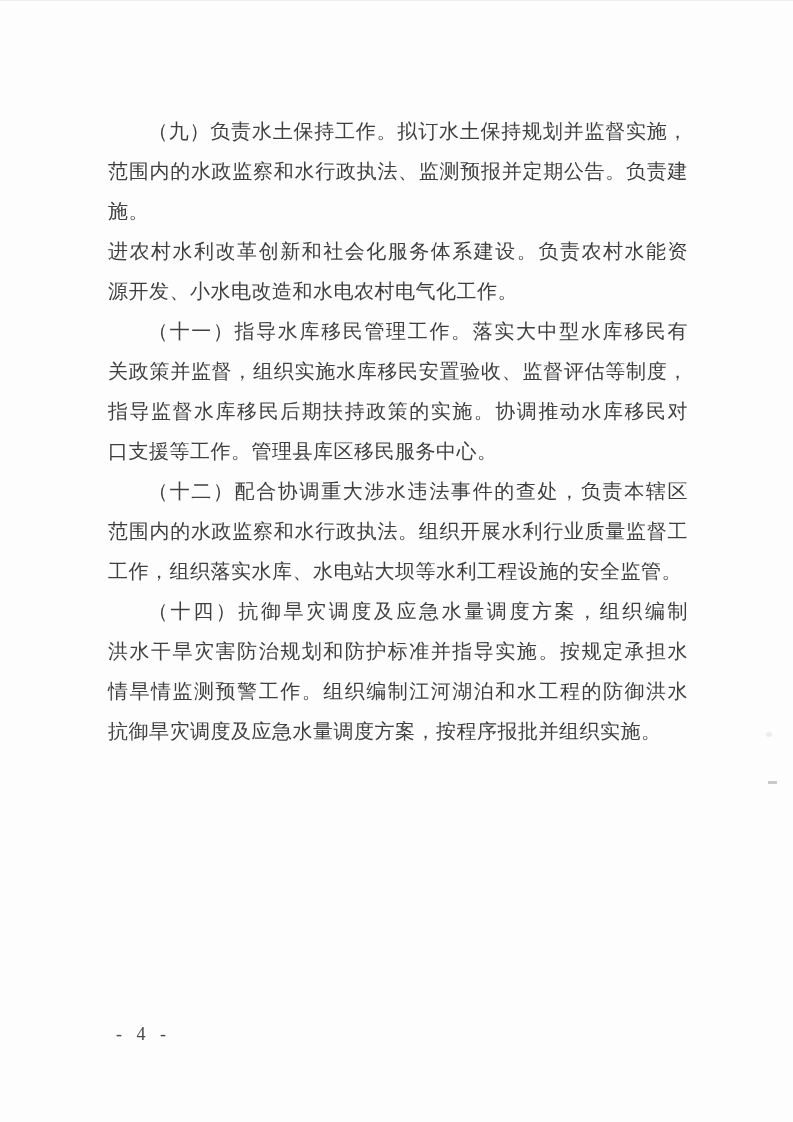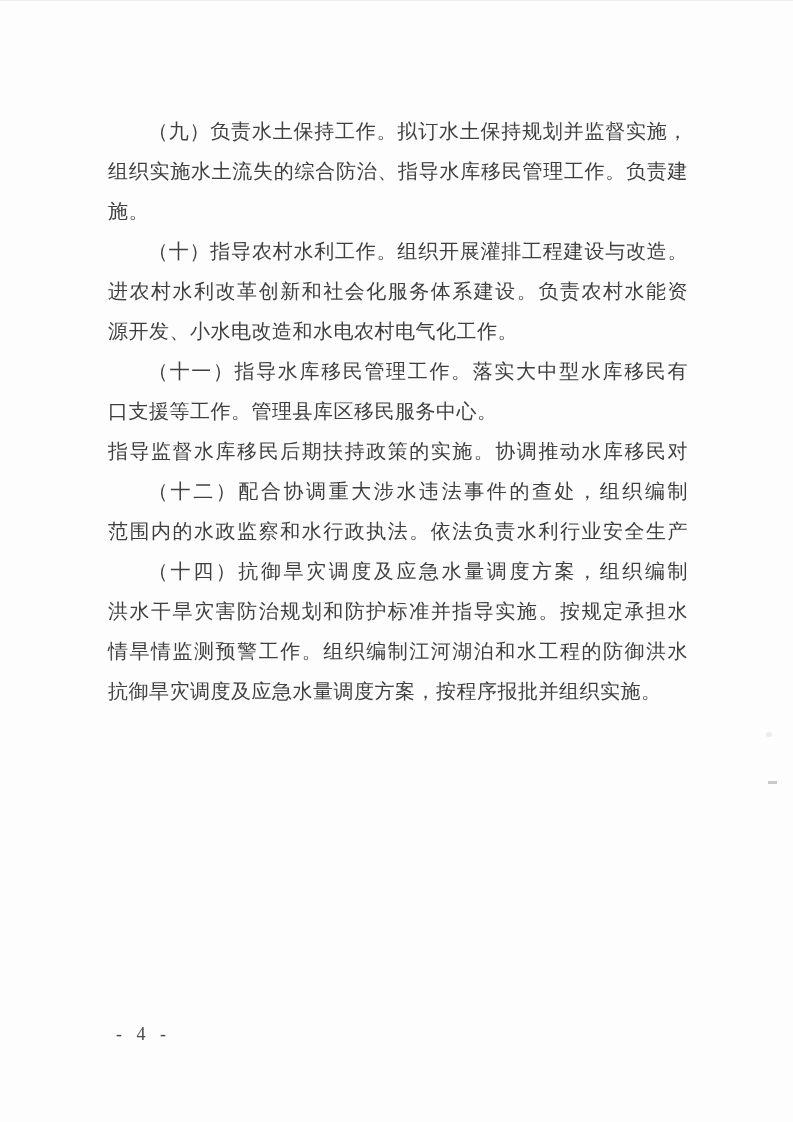--- a/index.html
+++ b/index.html
@@ -67,36 +67,37 @@
     background: #c9c9c9;
   }
 </style>
 </head>
 <body>
 
 <div class="page">
   <div class="doc-body">
       <div>
         <div class="line first">（九）负责水土保持工作。拟订水土保持规划并监督实施，</div>
-        <div class="line">组织实施水土流失的综合防治、指导水库移民管理工作。负责建</div>
+        <div class="line">范围内的水政监察和水行政执法、监测预报并定期公告。负责建</div>
         <div class="line last">施。</div>
       </div>
       <div>
-        <div class="line first">（十）指导农村水利工作。组织开展灌排工程建设与改造。</div>
         <div class="line">进农村水利改革创新和社会化服务体系建设。负责农村水能资</div>
         <div class="line last">源开发、小水电改造和水电农村电气化工作。</div>
       </div>
       <div>
         <div class="line first">（十一）指导水库移民管理工作。落实大中型水库移民有</div>
+        <div class="line">关政策并监督，组织实施水库移民安置验收、监督评估等制度，</div>
+        <div class="line">指导监督水库移民后期扶持政策的实施。协调推动水库移民对</div>
         <div class="line last">口支援等工作。管理县库区移民服务中心。</div>
-        <div class="line">指导监督水库移民后期扶持政策的实施。协调推动水库移民对</div>
       </div>
       <div>
-        <div class="line first">（十二）配合协调重大涉水违法事件的查处，组织编制</div>
-        <div class="line">范围内的水政监察和水行政执法。依法负责水利行业安全生产</div>
+        <div class="line first">（十二）配合协调重大涉水违法事件的查处，负责本辖区</div>
+        <div class="line">范围内的水政监察和水行政执法。组织开展水利行业质量监督工</div>
+        <div class="line last">工作，组织落实水库、水电站大坝等水利工程设施的安全监管。</div>
       </div>
       <div>
         <div class="line first">（十四）抗御旱灾调度及应急水量调度方案，组织编制</div>
         <div class="line">洪水干旱灾害防治规划和防护标准并指导实施。按规定承担水</div>
         <div class="line">情旱情监测预警工作。组织编制江河湖泊和水工程的防御洪水</div>
         <div class="line last">抗御旱灾调度及应急水量调度方案，按程序报批并组织实施。</div>
       </div>
     </div>
   <div class="page-number">- 4 -</div>
   <div class="artifact a1"></div>

